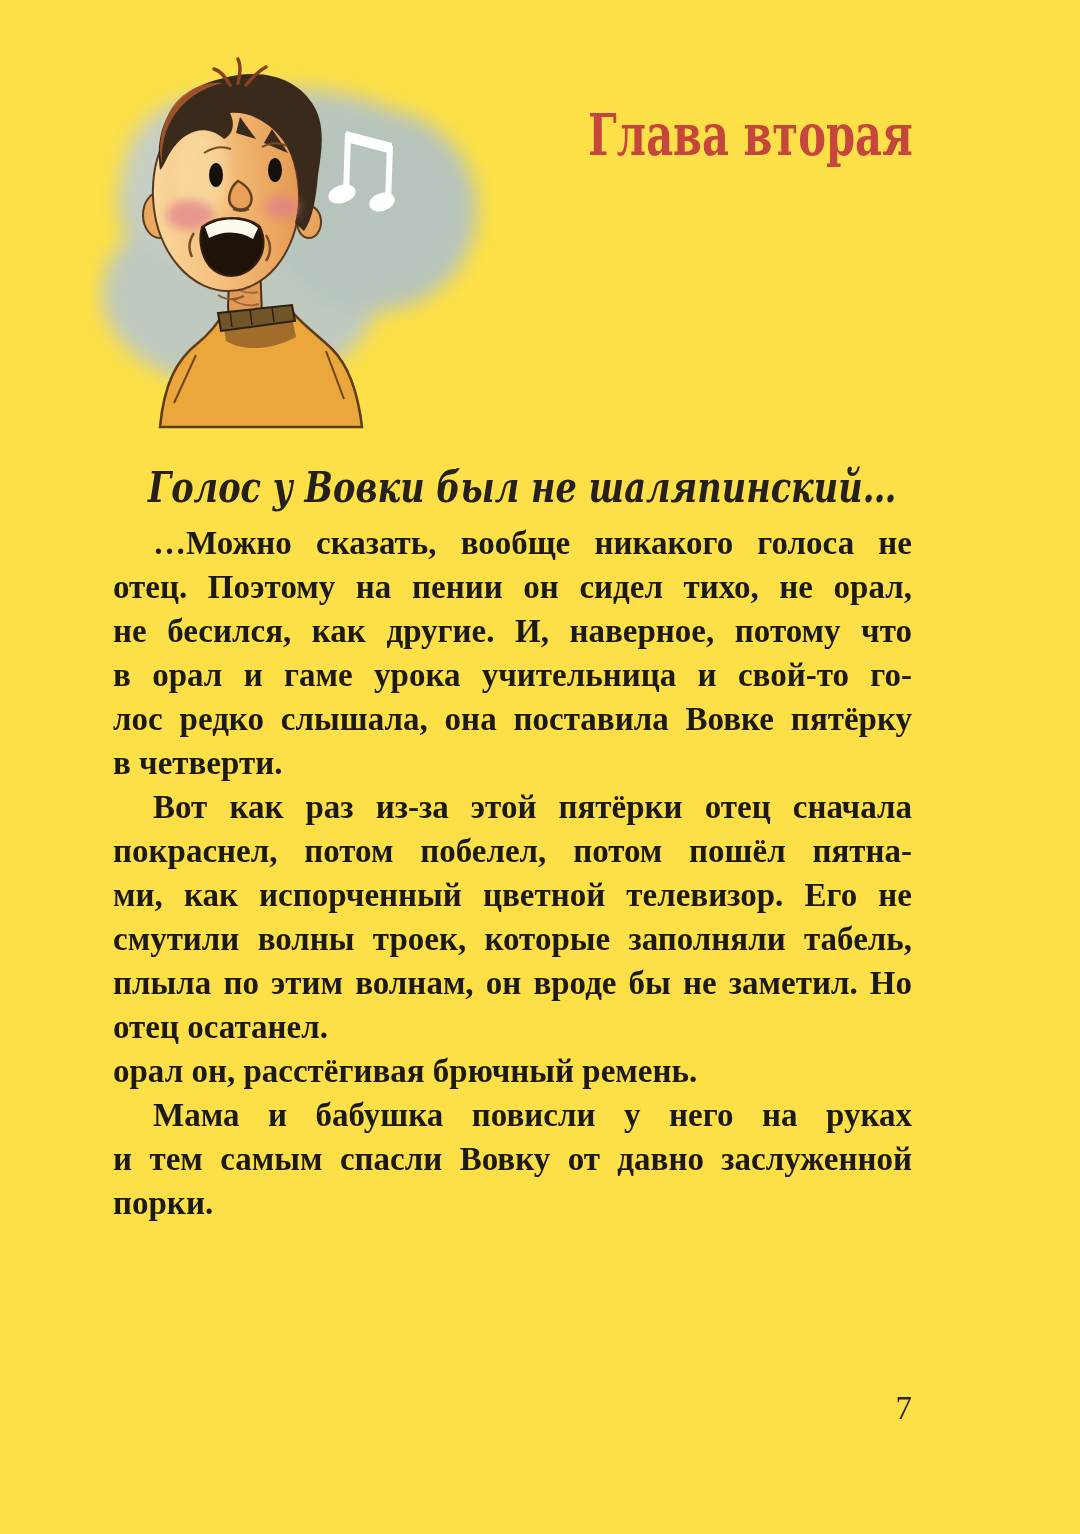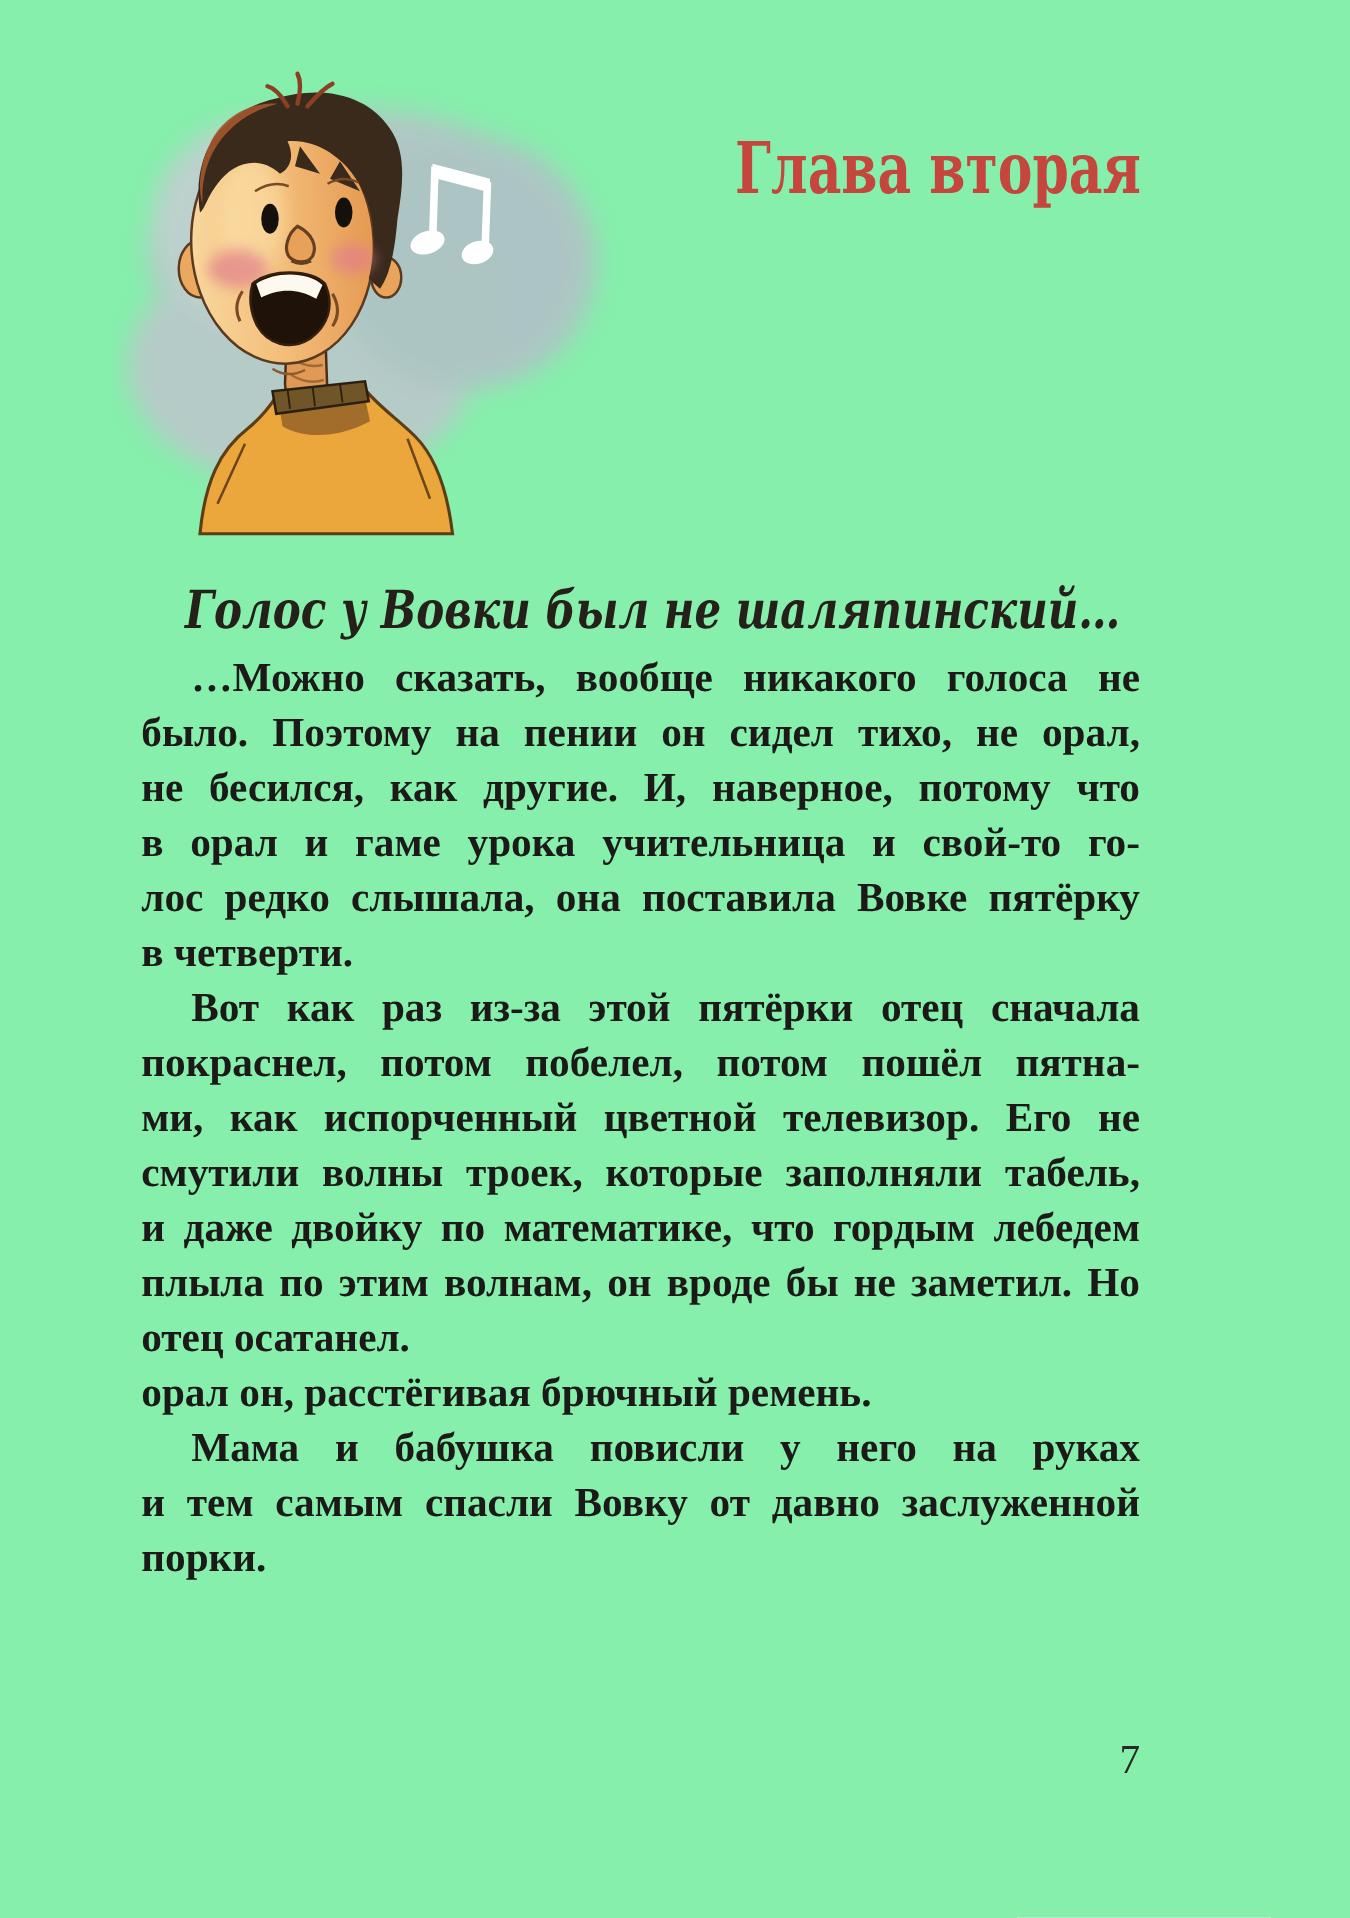--- a/index.html
+++ b/index.html
@@ -1,18 +1,18 @@
 <!DOCTYPE html>
 <html><head>
 <meta charset="utf-8">
 <style>
   html,body { margin:0; padding:0; background:#e8e8e8; }
   .page {
     position:relative; width:1080px; height:1534px; margin:0 auto;
-    background:#86efac; overflow:hidden;
+    background:#fde047; overflow:hidden;
     font-family:"Liberation Serif", serif; color:#1c1a18;
   }
   .illustration { position:absolute; left:90px; top:55px; width:440px; height:375px; }
   .chapter-title {
     position:absolute; top:104px; right:167px; margin:0;
     font-family:"DejaVu Serif", serif; font-weight:bold; font-size:57px; line-height:1.1;
     transform:scaleX(0.73); transform-origin:100% 0; white-space:nowrap;
   }
   .script-line {
     position:absolute; left:148px; top:463px;
@@ -128,32 +128,31 @@
     </svg>
   </div>
 
   <h1 class="chapter-title" style="color: rgb(197, 70, 60);">Глава вторая</h1>
 
   <div class="script-line">Голос у Вовки был не шаляпинский…</div>
 
   <div class="body-text">
       <div class="para">
         <div class="ln just ind">…Можно сказать, вообще никакого голоса не</div>
-        <div class="ln just">было. Поэтому на пении он сидел тихо, не орал,</div>
+        <div class="ln just">отец. Поэтому на пении он сидел тихо, не орал,</div>
         <div class="ln just">не бесился, как другие. И, наверное, потому что</div>
         <div class="ln just">в орал и гаме урока учительница и свой-то го-</div>
         <div class="ln just">лос редко слышала, она поставила Вовке пятёрку</div>
         <div class="ln">в четверти.</div>
       </div>
       <div class="para">
         <div class="ln just ind">Вот как раз из-за этой пятёрки отец сначала</div>
         <div class="ln just">покраснел, потом побелел, потом пошёл пятна-</div>
         <div class="ln just">ми, как испорченный цветной телевизор. Его не</div>
         <div class="ln just">смутили волны троек, которые заполняли табель,</div>
-        <div class="ln just">и даже двойку по математике, что гордым лебедем</div>
         <div class="ln just">плыла по этим волнам, он вроде бы не заметил. Но</div>
         <div class="ln">отец осатанел.</div>
       </div>
       <div class="para">
         <div class="ln">орал он, расстёгивая брючный ремень.</div>
       </div>
       <div class="para">
         <div class="ln just ind">Мама и бабушка повисли у него на руках</div>
         <div class="ln just">и тем самым спасли Вовку от давно заслуженной</div>
         <div class="ln">порки.</div>

